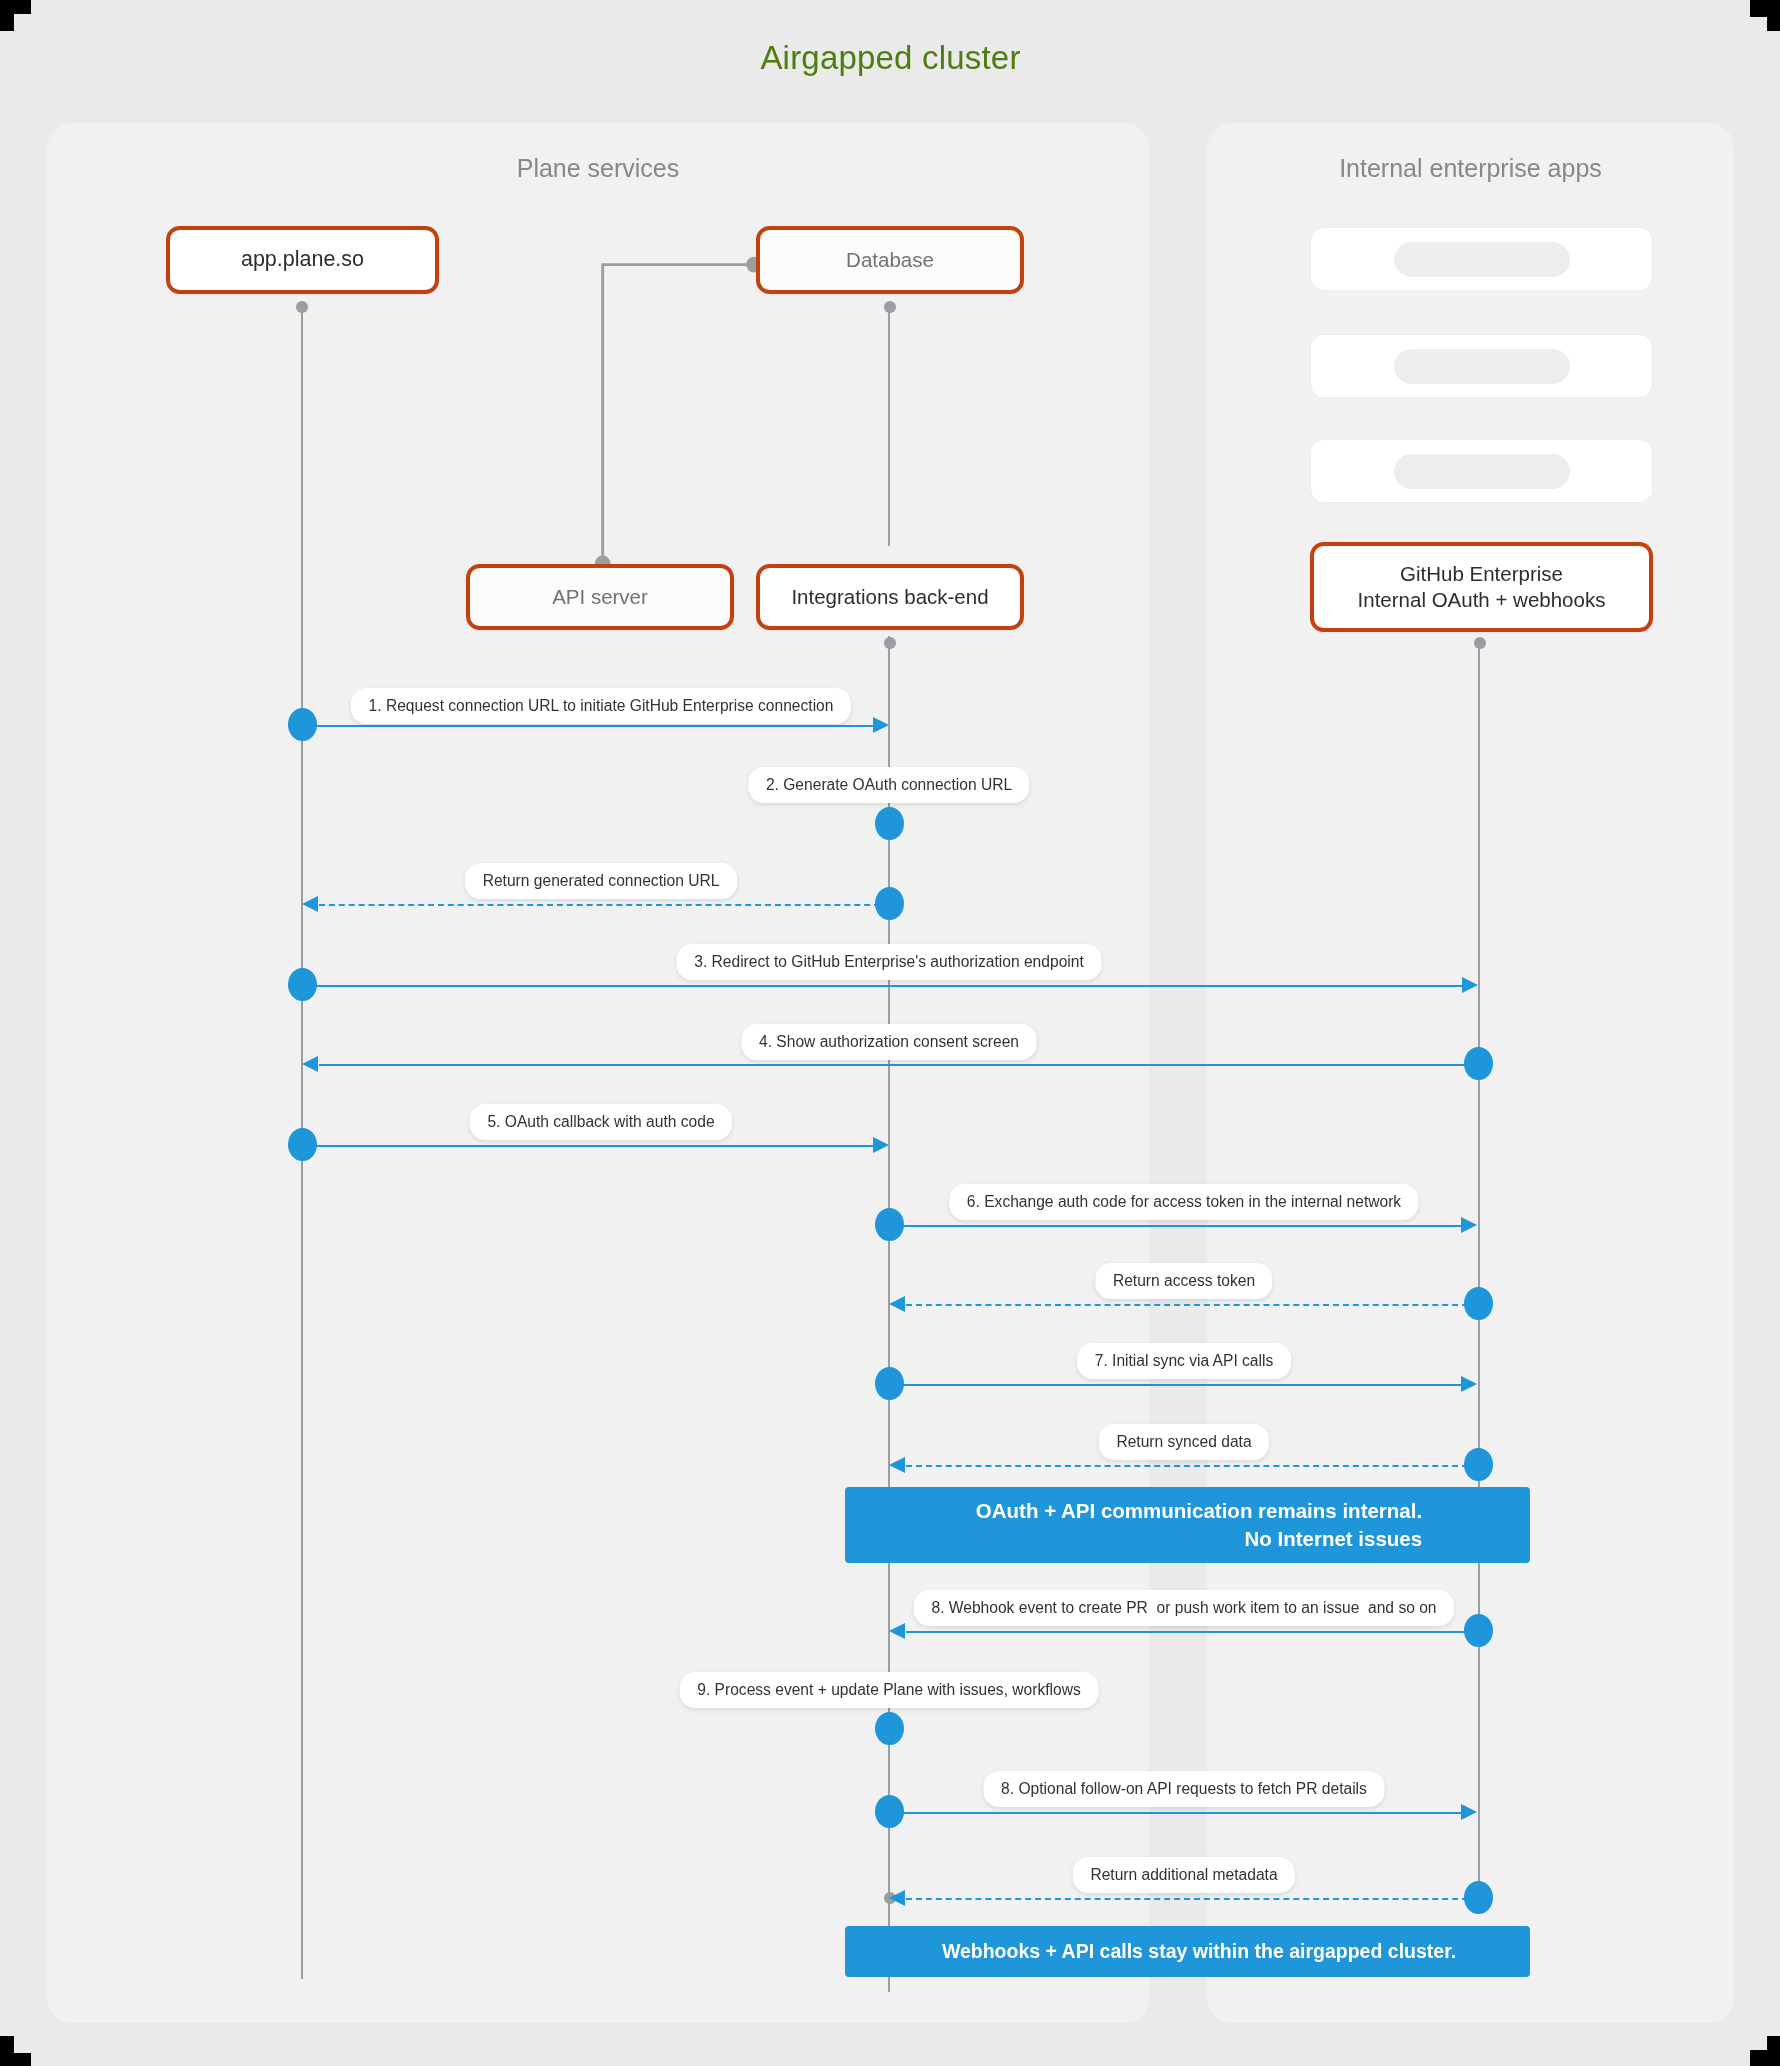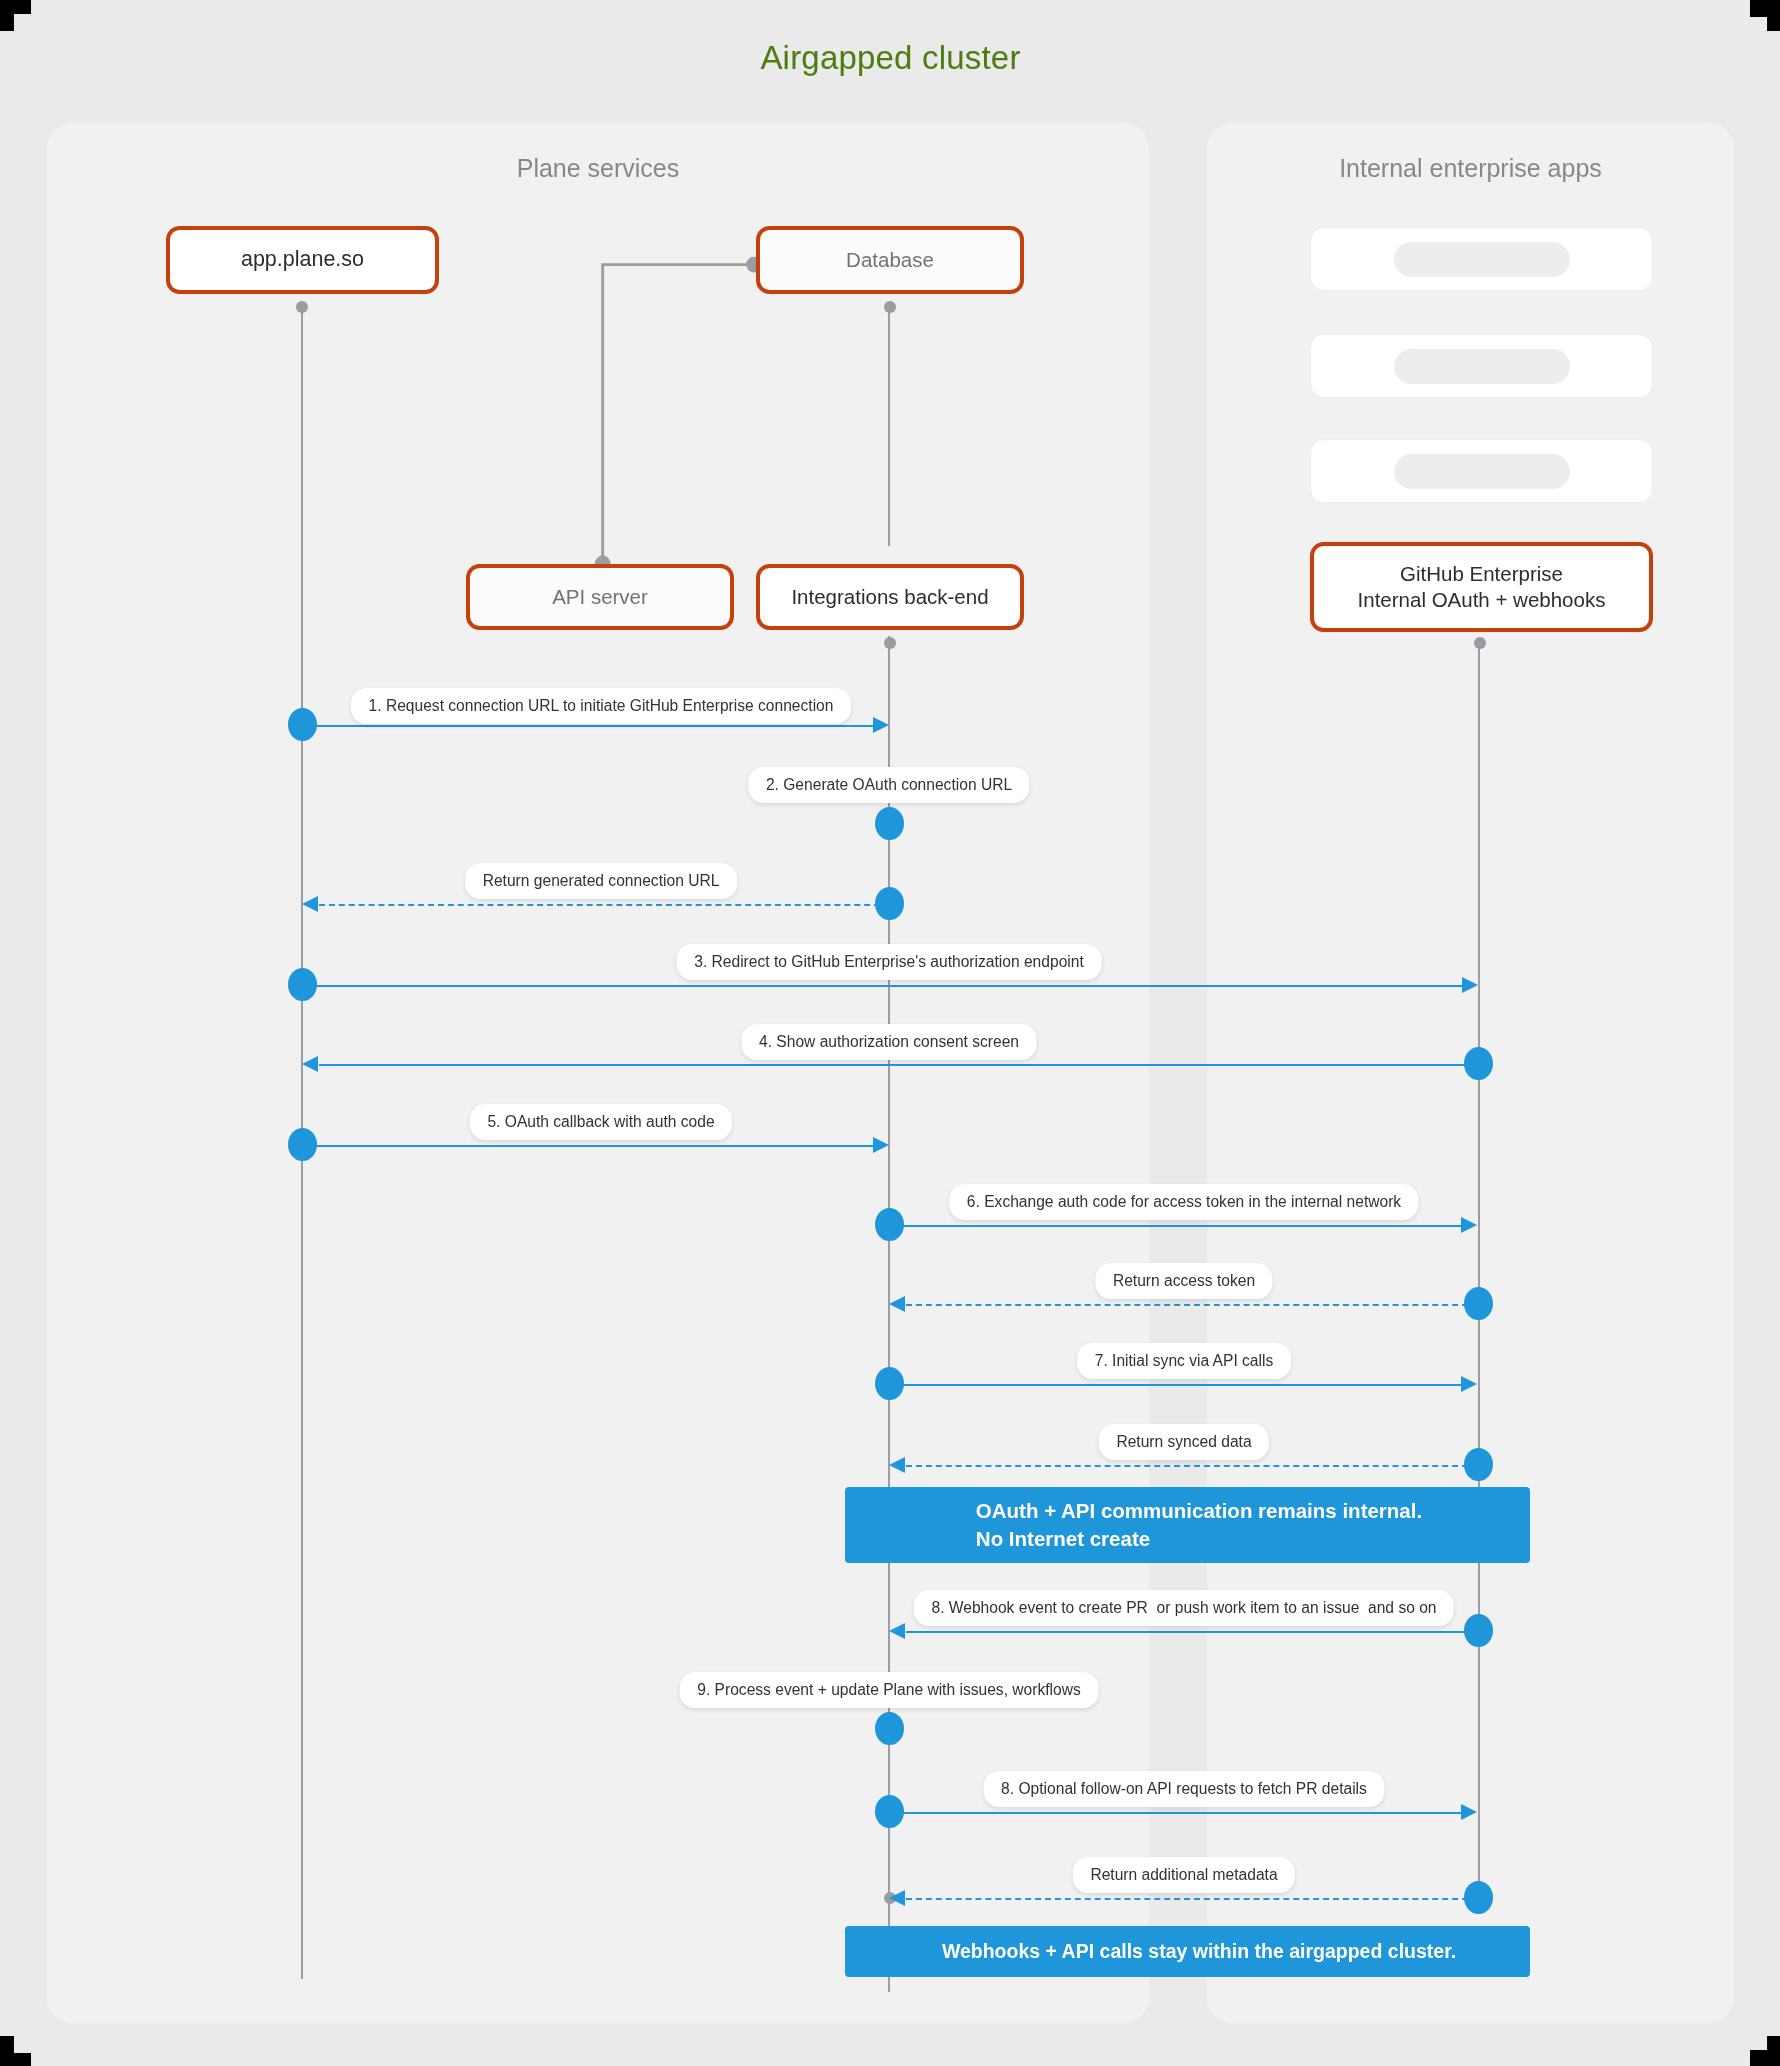--- a/index.html
+++ b/index.html
@@ -122,21 +122,21 @@
     transform:translateX(-50%);
   }
 
   
   .note {
     position:absolute; z-index:6;
     background:#1f95da;
     color:#fff;
     border-radius:3.9px;
     display:flex; align-items:center; justify-content:center;
-    text-align:left;
+    text-align:right;
     font-size:20.5px; font-weight:700;
     line-height:1.38;
     padding-left:23px;
   }
   #note-oauth   { left:845px; top:1487px; width:685px; height:76px; }
   #note-webhook { left:845px; top:1926px; width:685px; height:51px; font-size:19.5px; }
 </style>
 </head>
 <body>
 
@@ -261,21 +261,21 @@
 <div class="pill" style="left:1184px; top:1424px;">Return synced data</div>
 <div class="msg dashed" style="left:889px; top:1465px; width:589px;">
   <div class="line" style="left:16.6px; width:572px;"></div>
     <div class="head left" style="left:0;"></div>
 </div>
 <div class="act-dot" style="left:1478px; top:1465px;"></div>
 
 <div class="note" id="note-oauth">
   <div>
     <div>OAuth + API communication remains internal.</div>
-    <div>No Internet create</div>
+    <div>No Internet issues</div>
   </div>
 </div>
 
 <div class="pill" style="left:1184px; top:1590px;">8. Webhook event to create PR  or push work item to an issue  and so on</div>
 <div class="msg" style="left:889px; top:1631px; width:589px;">
   <div class="line" style="left:16.6px; width:572px;"></div>
     <div class="head left" style="left:0;"></div>
 </div>
 <div class="act-dot" style="left:1478px; top:1631px;"></div>
 

